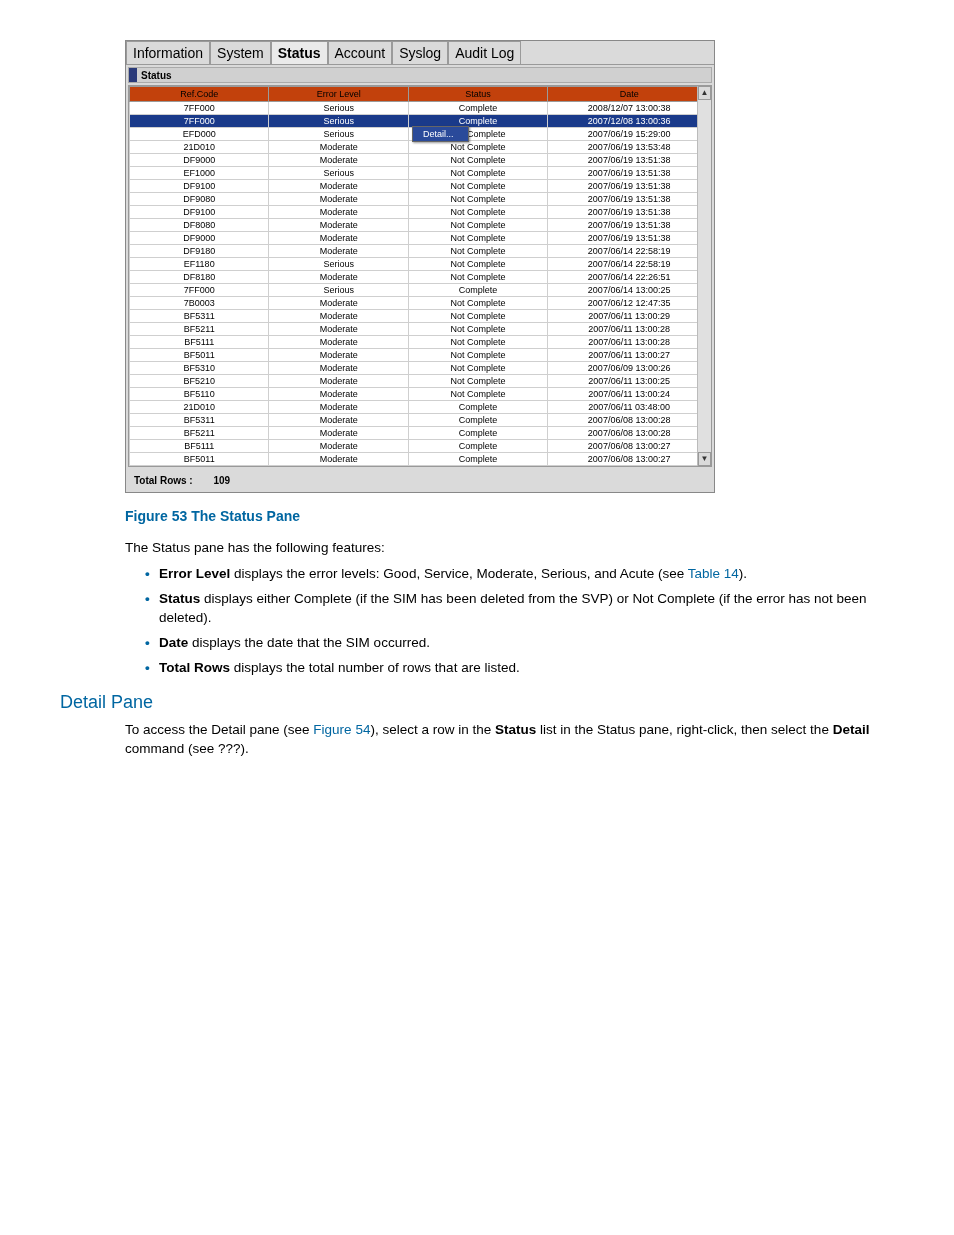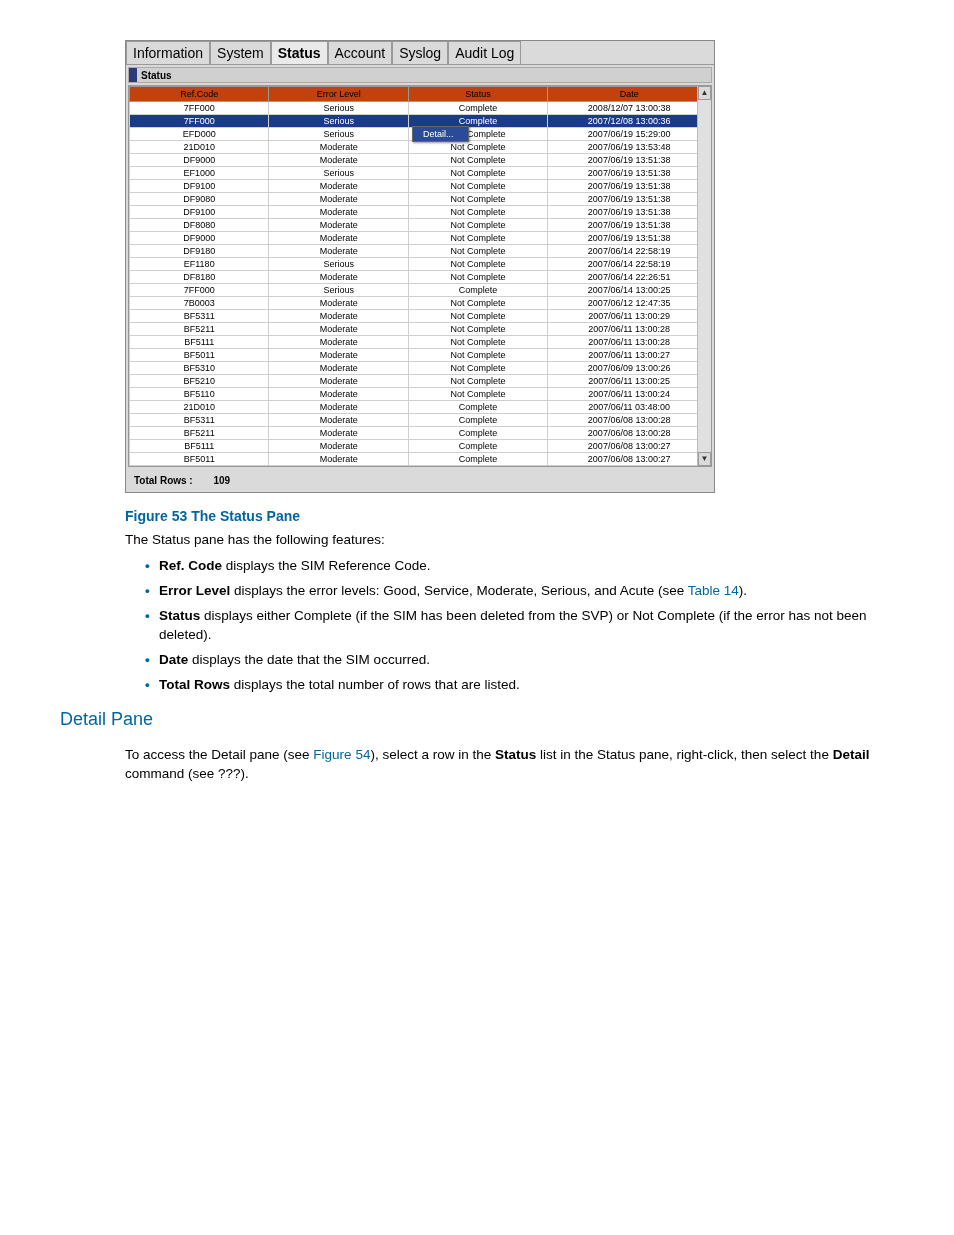--- a/index.html
+++ b/index.html
@@ -20,21 +20,21 @@
   table.status-table tr.selected td { background: #1a3a8a; color: #fff; }
   .context-menu { position: absolute; background: #3b82f6; border: 1px solid #666; font-size: 9px; box-shadow: 1px 1px 2px rgba(0,0,0,0.4); }
   .context-menu .item { padding: 2px 14px 2px 10px; background: #2a4a9a; color: #fff; }
   .scrollbar-v { position: absolute; right: 0; top: 0; bottom: 0; width: 14px; background: #e0e0e0; border-left: 1px solid #bbb; }
   .scrollbar-v .up, .scrollbar-v .down { height: 14px; background: #dadada; border: 1px solid #999; font-size: 8px; text-align: center; line-height: 12px; color: #333; }
   .scrollbar-v .down { position: absolute; bottom: 0; left: 0; right: 0; }
   .total-rows { font-size: 10px; font-weight: bold; padding: 6px 8px; background: #dadada; }
   .total-rows .value { margin-left: 18px; }
 
   .doc-body { margin: 14px 80px 0 125px; font-family: Arial, Helvetica, sans-serif; color: #000; font-size: 13.5px; line-height: 1.4; }
-  .fig-caption { color: #0066a1; font-weight: bold; font-size: 14px; margin-bottom: 4px; }
+  .fig-caption { color: #0066a1; font-weight: bold; font-size: 14px; margin-bottom: 12px; }
   .doc-body p { margin-bottom: 8px; }
   ul.feature-list { list-style: none; margin: 4px 0 14px 20px; }
   ul.feature-list li { position: relative; padding-left: 14px; margin-bottom: 6px; font-size: 13.5px; }
   ul.feature-list li::before { content: "•"; position: absolute; left: 0; top: 0; color: #0066a1; font-weight: bold; }
   ul.feature-list li strong { font-weight: bold; }
   a.xref { color: #0066a1; text-decoration: none; }
   h2.detail-heading { color: #0066a1; font-weight: normal; font-size: 18px; margin: 14px 0 8px 60px; }
 </style>
 </head>
 <body>
@@ -253,28 +253,27 @@
     <div class="total-rows">
       <span>Total Rows :</span>
       <span class="value">109</span>
     </div>
   </div>
 
   <div class="doc-body">
     <div class="fig-caption">Figure 53 The Status Pane</div>
     <p>The Status pane has the following features:</p>
     <ul class="feature-list">
-      <li><strong>Ref. Code</strong><span> displays the SIM Reference Code.</span></li>
       <li><strong>Error Level</strong><span> displays the error levels: Good, Service, Moderate, Serious, and Acute (see </span><a class="xref">Table 14</a><span>).</span></li>
       <li><strong>Status</strong><span> displays either Complete (if the SIM has been deleted from the SVP) or Not Complete (if the error has not been deleted).</span></li>
       <li><strong>Date</strong><span> displays the date that the SIM occurred.</span></li>
       <li><strong>Total Rows</strong><span> displays the total number of rows that are listed.</span></li>
     </ul>
   </div>
 
   <h2 class="detail-heading">Detail Pane</h2>
-  <div class="doc-body" style="margin-top:16px;">
+  <div class="doc-body" style="margin-top:8px;">
     <p>
       <span>To access the Detail pane (see </span><a class="xref">Figure 54</a><span>), select a row in the </span><strong>Status</strong><span> list in the Status pane, right-click, then select the </span><strong>Detail</strong><span> command (see ???).</span>
     </p>
   </div>
 
 </div>
 
 </body></html>

